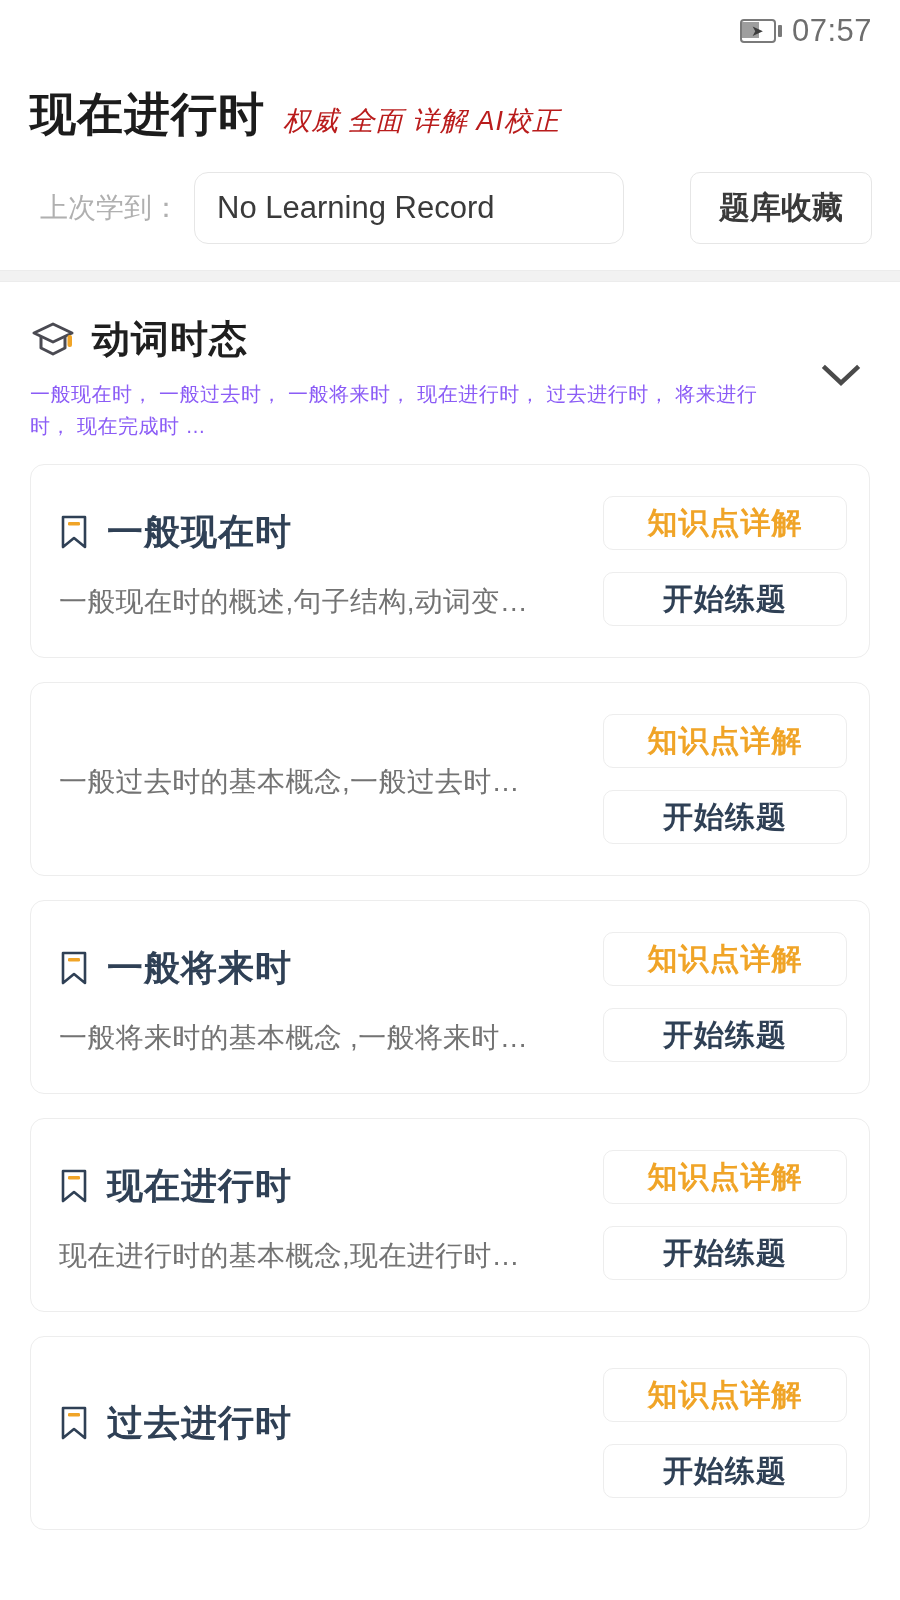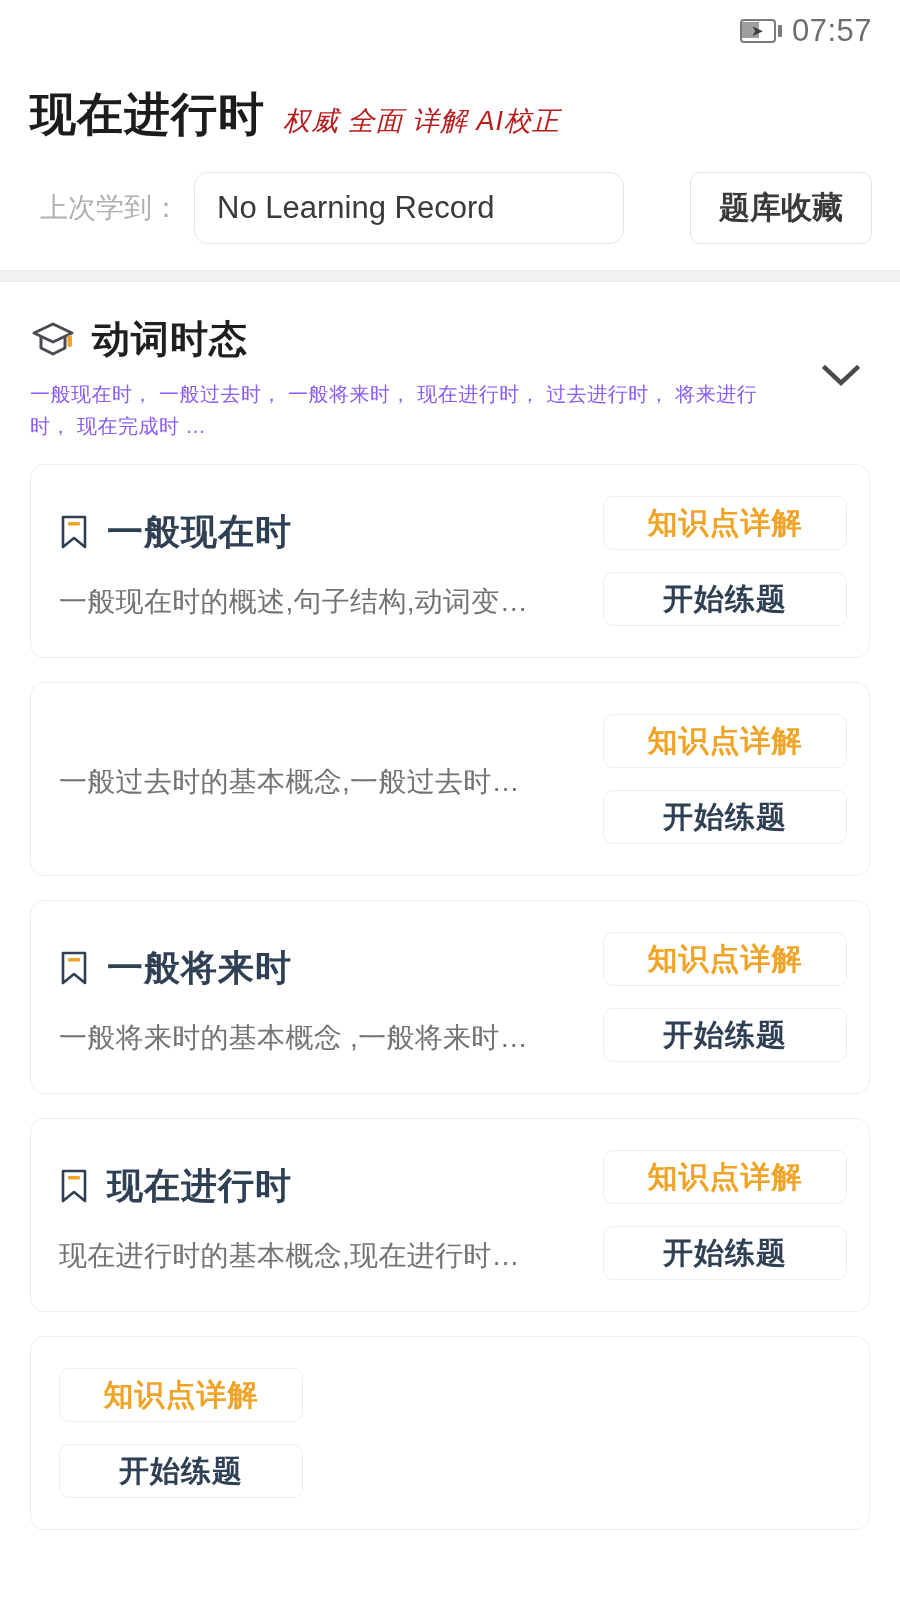--- a/index.html
+++ b/index.html
@@ -360,20 +360,30 @@
       <div class="card-btn card-btn-detail">
         <span class="card-btn-label">知识点详解</span>
       </div>
       <div class="card-btn card-btn-practice">
         <span class="card-btn-label">开始练题</span>
       </div>
     </div>
   </div>
 
   <div class="topic-card">
+    <div class="card-main">
+      <div class="card-title-row">
+        <svg class="bookmark-icon" viewBox="0 0 30 36">
+          <path d="M4 3 L26 3 L26 33 L15 24 L4 33 Z" fill="none" stroke="#2f4055" stroke-width="2.6" stroke-linejoin="round"></path>
+          <rect x="9" y="8" width="12" height="3.4" rx="1.2" fill="#f0a427"></rect>
+        </svg>
+        <span class="card-title">过去进行时</span>
+      </div>
+      <div class="card-desc"></div>
+    </div>
     <div class="card-actions">
       <div class="card-btn card-btn-detail">
         <span class="card-btn-label">知识点详解</span>
       </div>
       <div class="card-btn card-btn-practice">
         <span class="card-btn-label">开始练题</span>
       </div>
     </div>
   </div>
 

